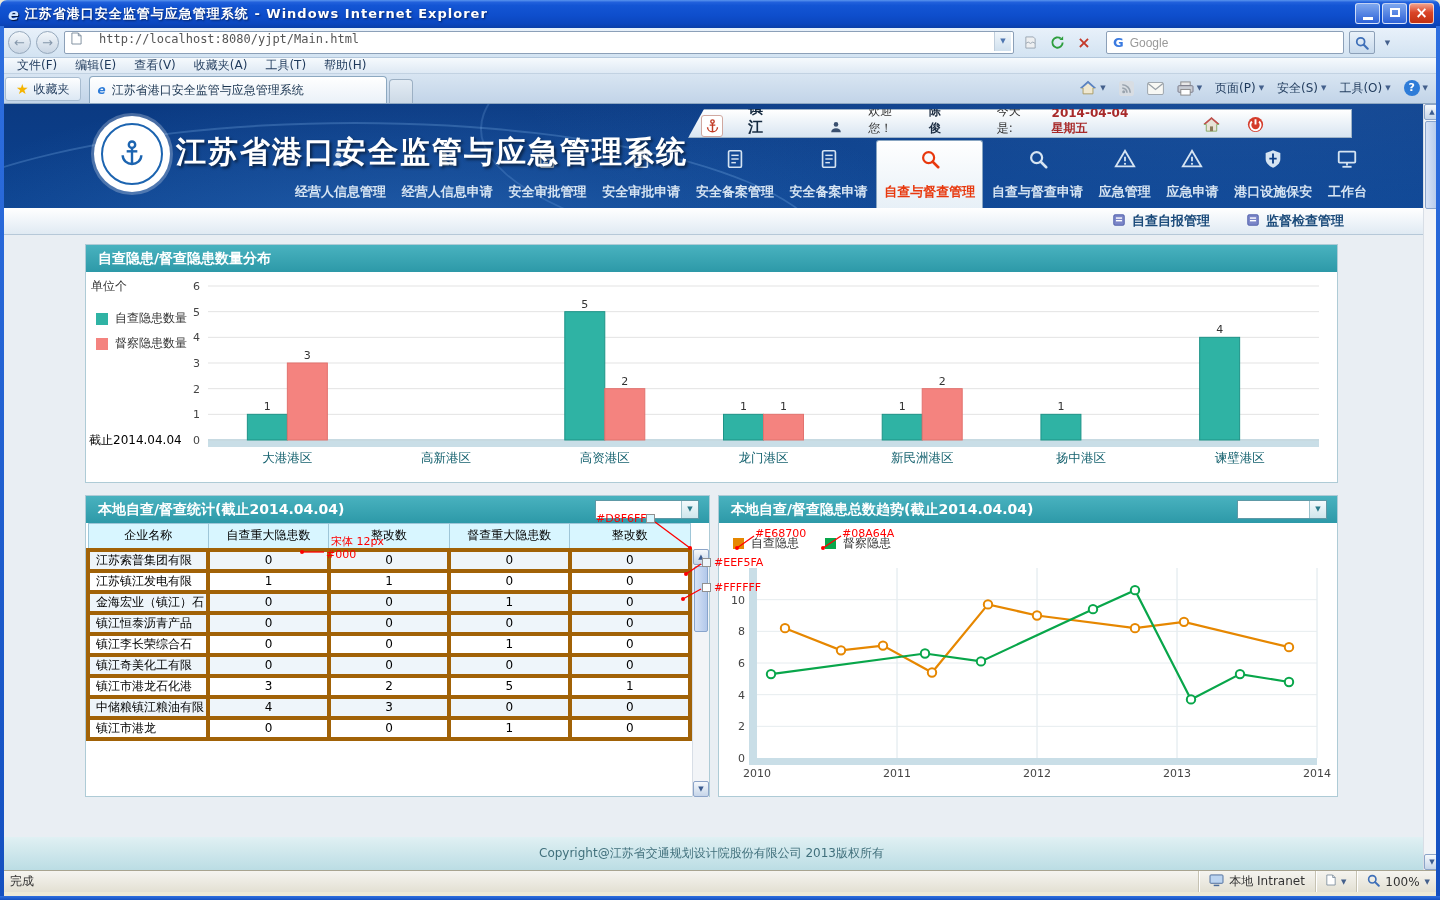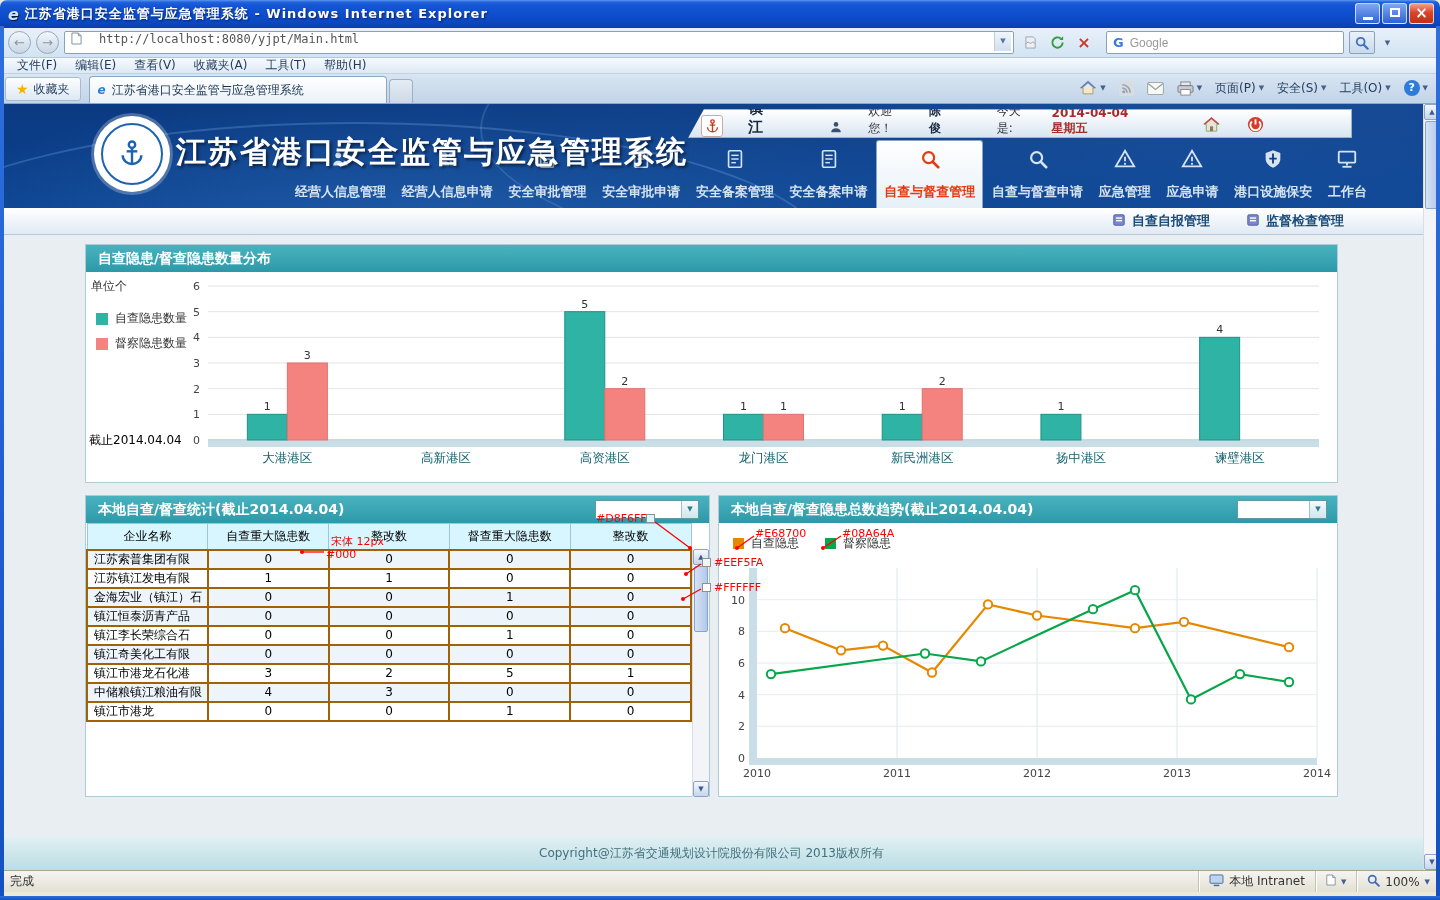--- a/index.html
+++ b/index.html
@@ -96,21 +96,21 @@
 
   .bar-unit{position:absolute;left:5px;top:6px;color:#333}
   .bar-legend{position:absolute;left:10px;top:38px;display:flex;flex-direction:column;gap:8px}
   .legend-row{display:flex;align-items:center;gap:7px;color:#333}
   .legend-sq{width:12px;height:12px;display:inline-block}
   .bar-asof{position:absolute;left:3px;top:160px;color:#000000}
   .line-legend{position:absolute;left:14px;top:12px;display:flex;gap:26px;z-index:2}
 
   #stats-table{position:absolute;left:0;top:0;width:calc(100% - 17px);border-collapse:collapse;table-layout:fixed;font-size:12px;color:#000}
   #stats-table th{height:26px;background:#D8F6FF;border:1px solid #9EC6D8;font-weight:normal;text-align:center;overflow:hidden;white-space:nowrap}
-  #stats-table td{height:15px;border:2px solid #a16207;text-align:center;padding:0 2px;overflow:hidden;white-space:nowrap}
+  #stats-table td{height:15px;border:4px solid #a16207;text-align:center;padding:0 2px;overflow:hidden;white-space:nowrap}
   #stats-table td.name{text-align:left;padding-left:6px}
   #stats-table tr.alt td{background:#EEF5FA}
   #stats-table tr.plain td{background:#FFFFFF}
 
   .vscroll{position:absolute;background:#F2F4F7;border-left:1px solid #D8DEE6}
   .vs-btn{position:absolute;left:0;width:100%;height:16px;background:linear-gradient(#F6F9FC,#C6D5E9);border:1px solid #8CA4C8;border-radius:2px;color:#3C5C90;font-size:7px;display:flex;align-items:center;justify-content:center}
   .vs-btn.up{top:0}.vs-btn.down{bottom:0}
   .vs-thumb{position:absolute;left:1px;right:1px;background:linear-gradient(90deg,#D6E2F6,#B2C8EA);border:1px solid #88A4CC;border-radius:2px}
   .page-scroll{right:0;top:0;bottom:0;width:17px}
   .page-scroll .vs-thumb{top:17px;height:88px}

